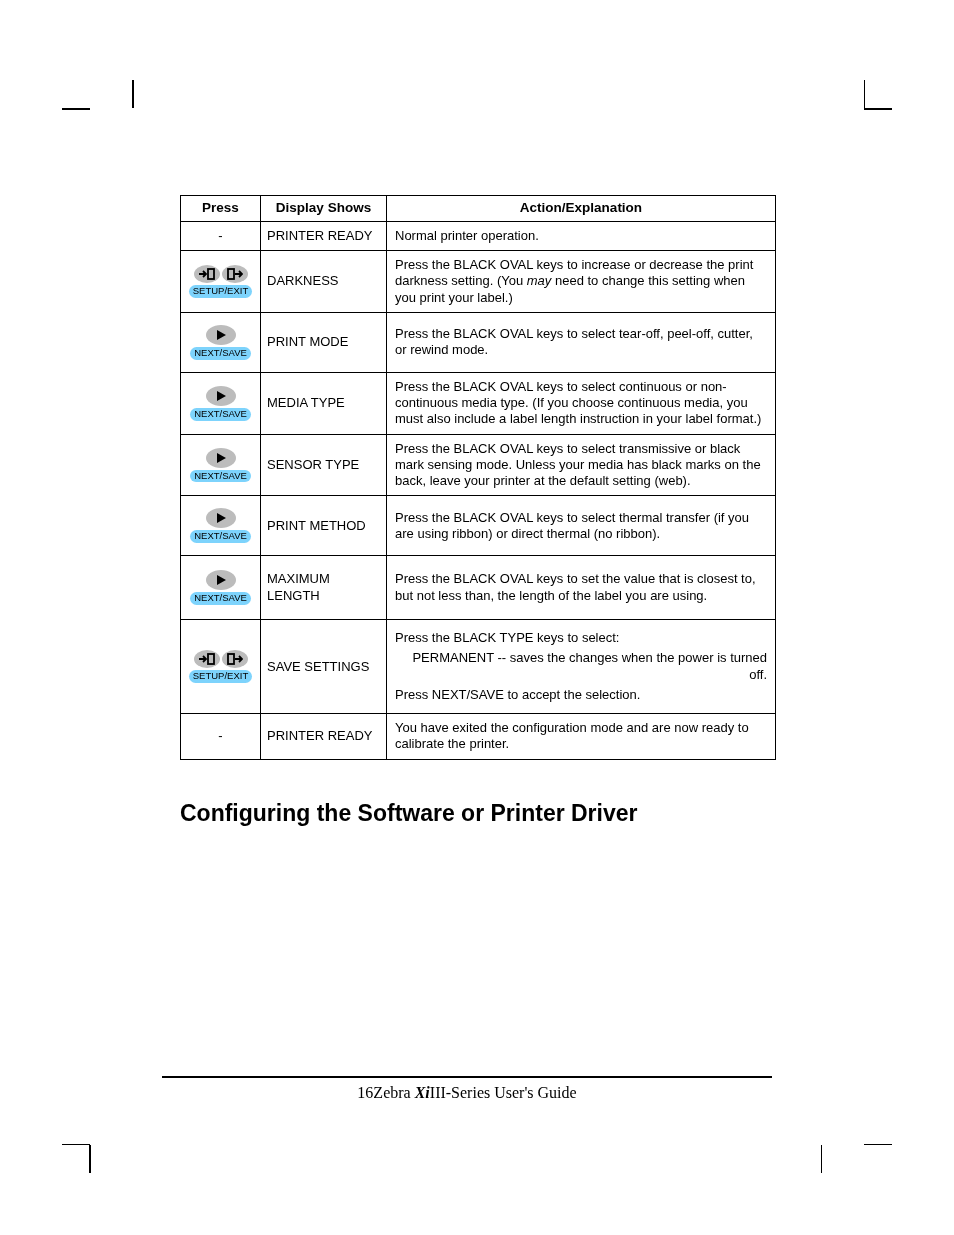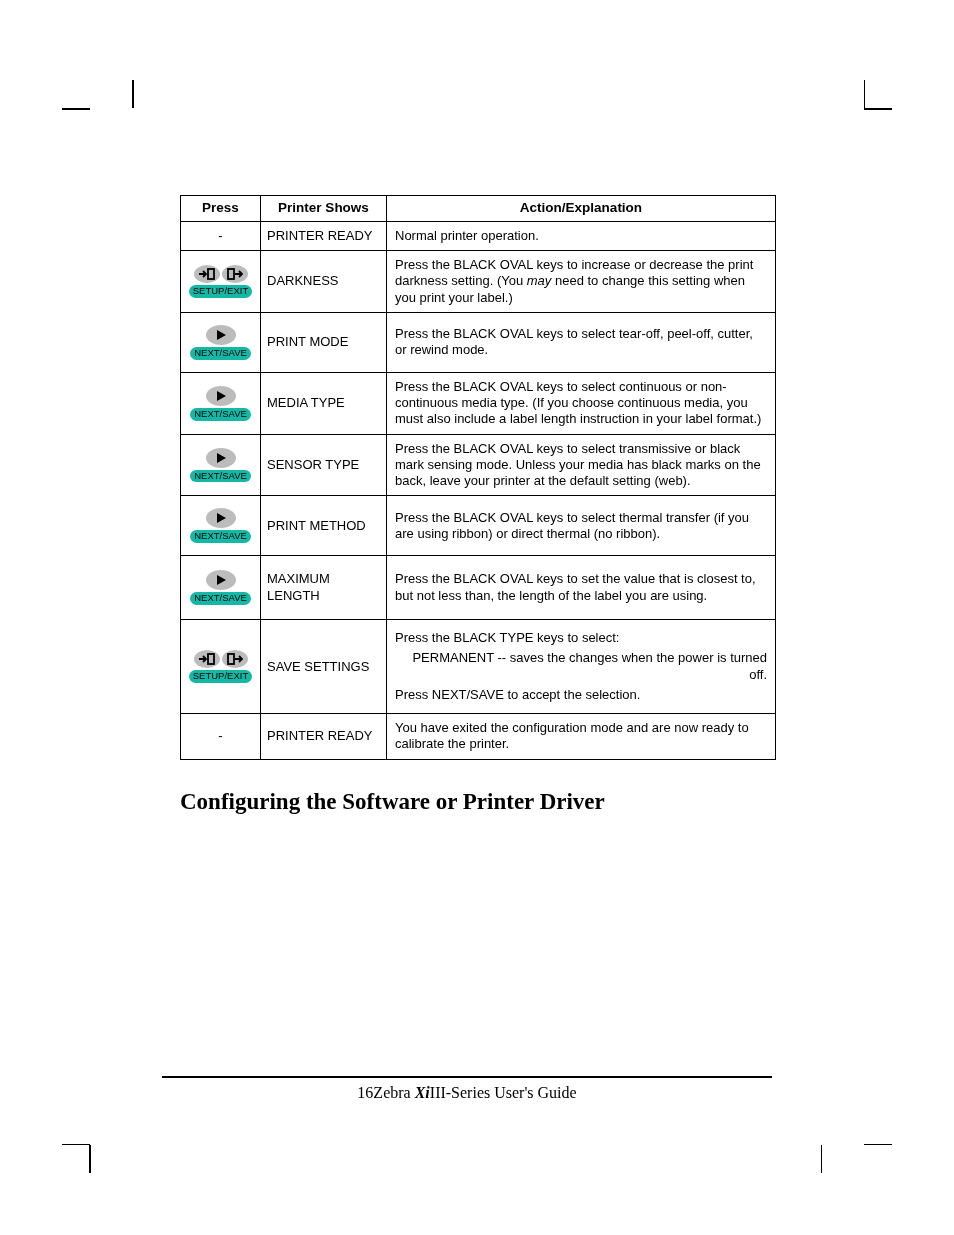--- a/index.html
+++ b/index.html
@@ -77,36 +77,36 @@
     .key {
       background: #bcbcbc;
       border-radius: 50%;
       width: 26px; height: 18px;
       display: inline-flex;
       align-items: center;
       justify-content: center;
     }
     .key svg { display: block; }
     .keylabel-wide {
-      background: #14b8a6;
+      background: #7dd3fc;
       border-radius: 9px;
       padding: 0 4px 1px;
       display: inline-block;
       font-size: 9.5px;
       margin-top: 2px;
     }
 
     .keyblock { display: inline-flex; flex-direction: column; align-items: center; }
 
     h2.section-head {
-      font-family: Liberation Serif, serif;
+      font-family: Liberation Sans, sans-serif;
       font-weight: 900;
       font-size: 23px;
       line-height: 1.2;
-      margin-top: 28px;
+      margin-top: 40px;
       margin-bottom: 14px;
     }
     .bodytext {
       font-family: Georgia, "Times New Roman", serif;
       font-size: 16px;
       line-height: 1.35;
       margin-left: 78px;
     }
 
     .footer {
@@ -144,21 +144,21 @@
   <div class="content">
     <table class="config">
       <colgroup>
           <col class="c1">
           <col class="c2">
           <col class="c3">
         </colgroup>
       <thead>
         <tr>
           <th>Press</th>
-          <th>Printer Shows</th>
+          <th>Display Shows</th>
           <th>Action/Explanation</th>
         </tr>
       </thead>
       <tbody>
 
         <tr>
           <td class="press">-</td>
           <td class="display">PRINTER READY</td>
           <td class="action">Normal printer operation.</td>
         </tr>

